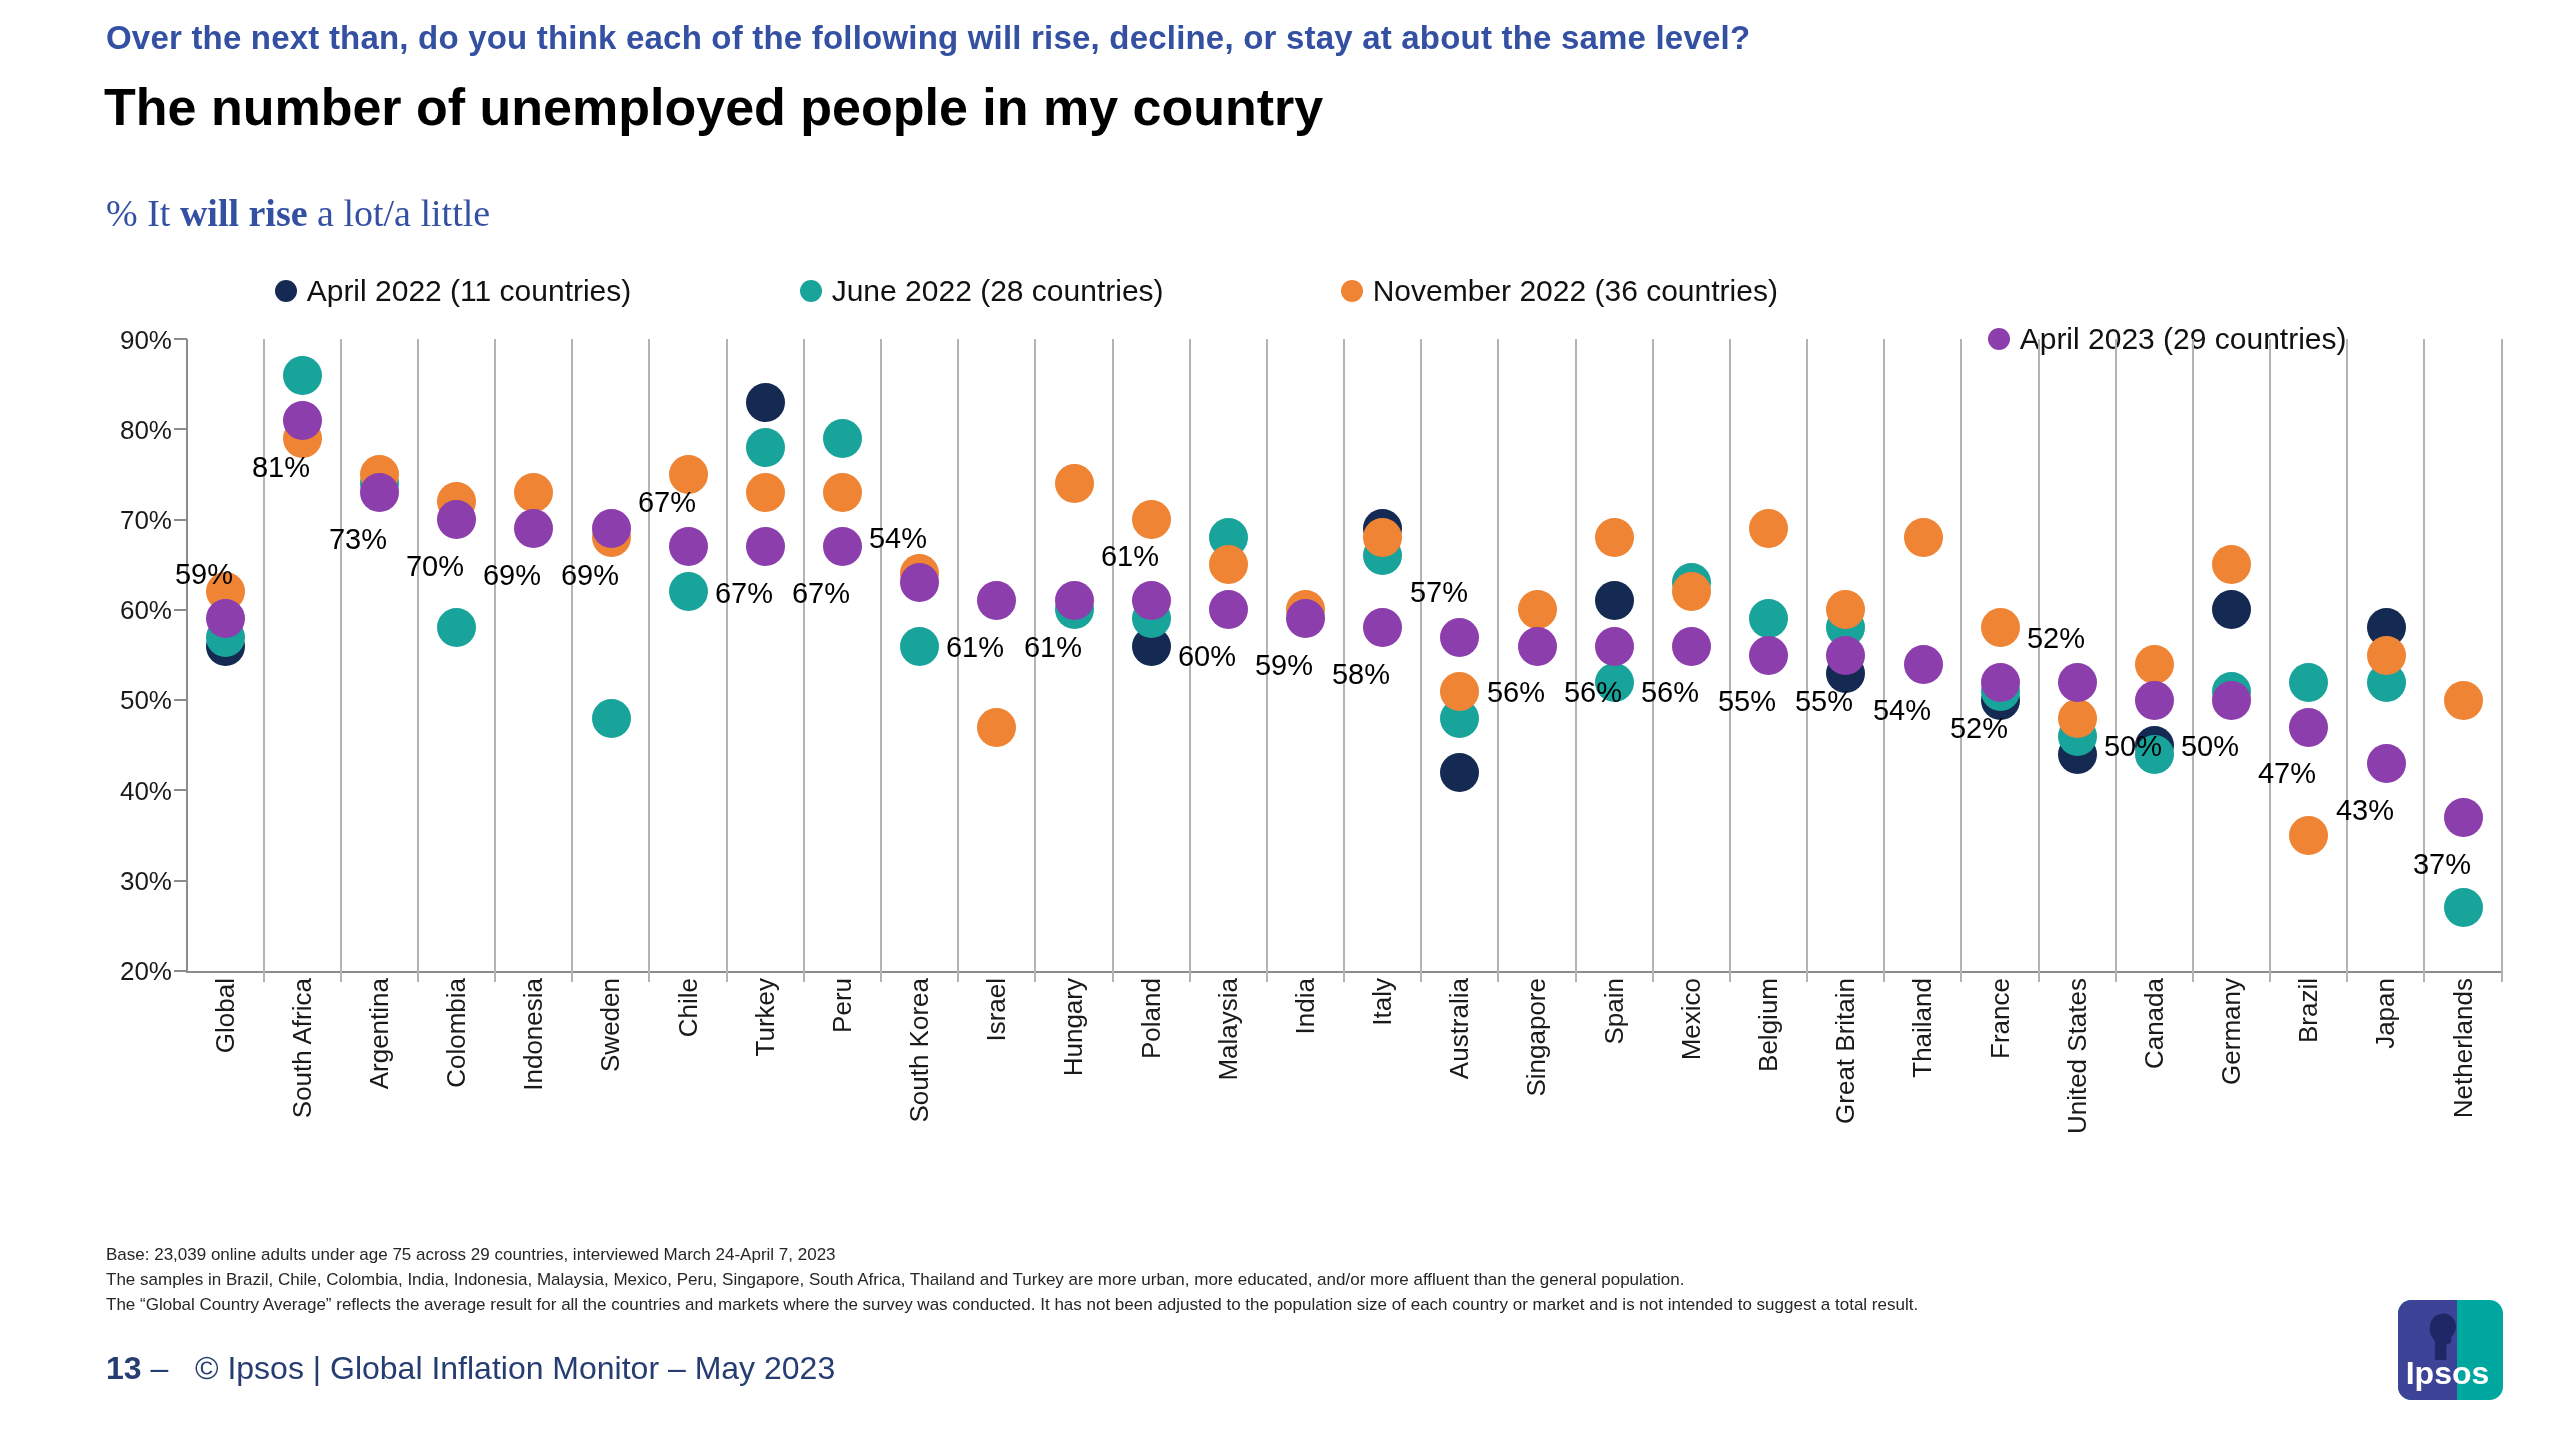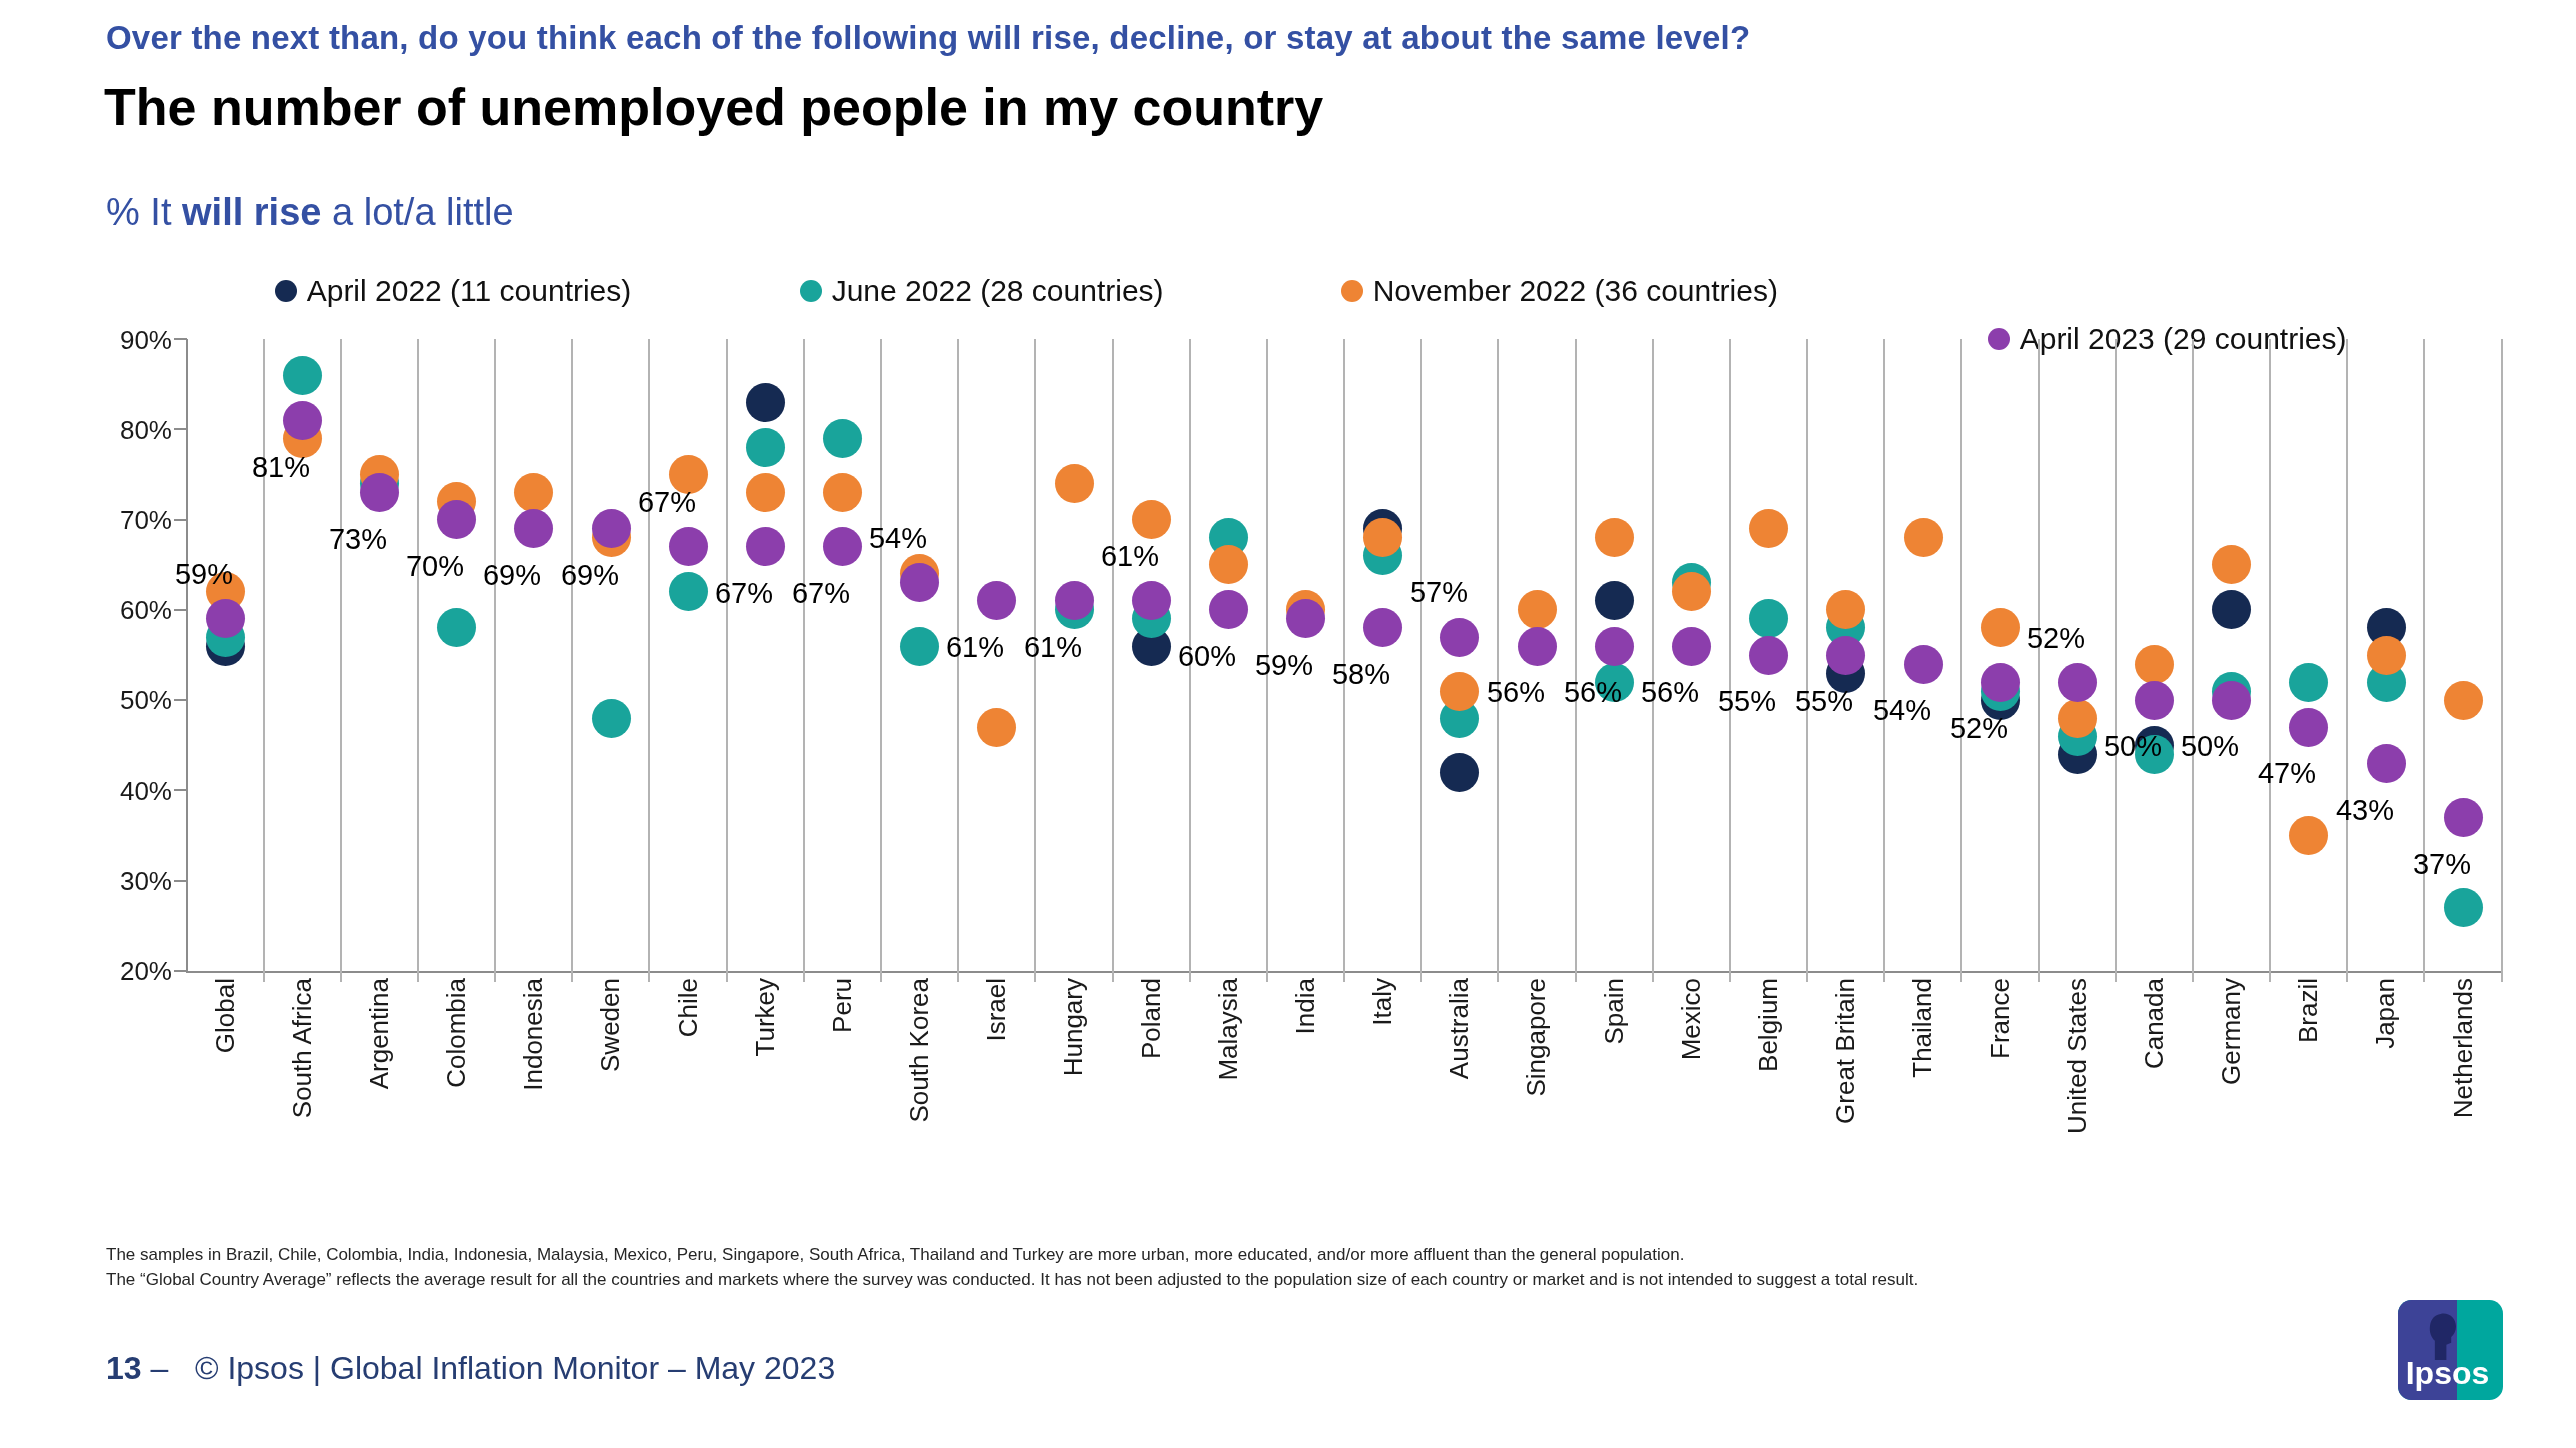--- a/index.html
+++ b/index.html
@@ -1,19 +1,19 @@
 <!DOCTYPE html>
 <html><head>
 <meta charset="utf-8">
 <style>
   html,body{margin:0;padding:0;background:#ffffff;}
   body{width:2576px;height:1449px;position:relative;font-family:"Liberation Sans", sans-serif;overflow:hidden;}
   .question{position:absolute;left:106px;top:19.3px;font-size:33px;font-weight:700;letter-spacing:0.2px;}
   .main-title{position:absolute;left:104px;top:77px;font-size:52px;font-weight:700;color:#000;}
-  .subtitle{position:absolute;left:106px;top:191px;font-size:38px;}
+  .subtitle{position:absolute;left:106px;top:191px;font-size:38px;font-family:Liberation Serif, serif;}
   .subtitle b{font-weight:700;}
   .legend{position:absolute;top:274px;left:0;width:2576px;height:39px;}
   .legend-item{position:absolute;display:flex;align-items:center;gap:9.7px;}
   .legend-dot{width:22px;height:22px;border-radius:50%;flex:0 0 auto;}
   .legend-label{font-size:30px;color:#111;white-space:nowrap;}
   .chart{position:absolute;left:0;top:0;width:2576px;height:1236px;}
   .gridline-v{position:absolute;width:1.9px;background:#b3b3b3;}
   .axis-line-y{position:absolute;width:1.9px;background:#8c8c8c;}
   .axis-line-x{position:absolute;height:1.9px;background:#8c8c8c;}
   .tick-y{position:absolute;height:1.9px;width:12.6px;background:#8c8c8c;}
@@ -257,20 +257,21 @@
     <div class="data-label" style="left: 2365px; top: 810px; z-index: 6;">43%</div>
     <div class="xlabel" style="left: 2371px; top: 978px;">Japan</div>
     <div class="dot" title="Netherlands 27%" style="left: 2444px; top: 888px; background: rgb(25, 164, 155); z-index: 2;"></div>
     <div class="dot" title="Netherlands 50%" style="left: 2444px; top: 681px; background: rgb(238, 132, 52); z-index: 3;"></div>
     <div class="dot" title="Netherlands 37%" style="left: 2444px; top: 798px; background: rgb(140, 62, 172); z-index: 4;"></div>
     <div class="data-label" style="left: 2442px; top: 864px; z-index: 6;">37%</div>
     <div class="xlabel" style="left: 2449px; top: 978px;">Netherlands</div>
   </div>
 
 <div class="footnotes" id="footnotes">
+    <div>Base: 23,039 online adults under age 75 across 29 countries, interviewed March 24-April 7, 2023</div>
     <div>The samples in Brazil, Chile, Colombia, India, Indonesia, Malaysia, Mexico, Peru, Singapore, South Africa, Thailand and Turkey are more urban, more educated, and/or more affluent than the general population.</div>
     <div>The “Global Country Average” reflects the average result for all the countries and markets where the survey was conducted. It has not been adjusted to the population size of each country or market and is not intended to suggest a total result.</div>
   </div>
 
 <div class="page-footer" style="color: rgb(38, 61, 114);">
   <span class="pnum">13</span>
   <span>–</span>&nbsp;&nbsp;
   <span>© Ipsos | Global Inflation Monitor – May 2023</span>
 </div>
 

